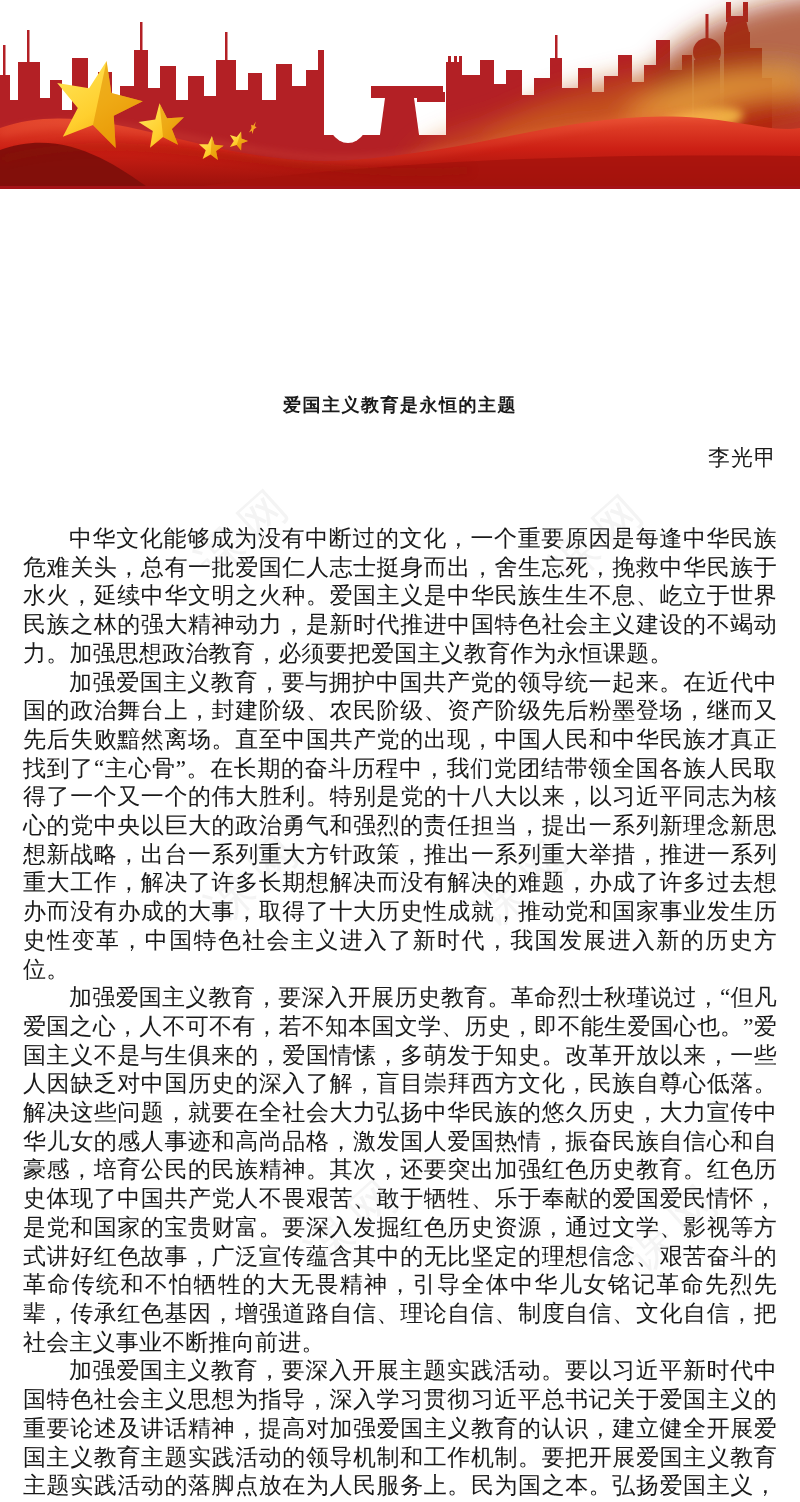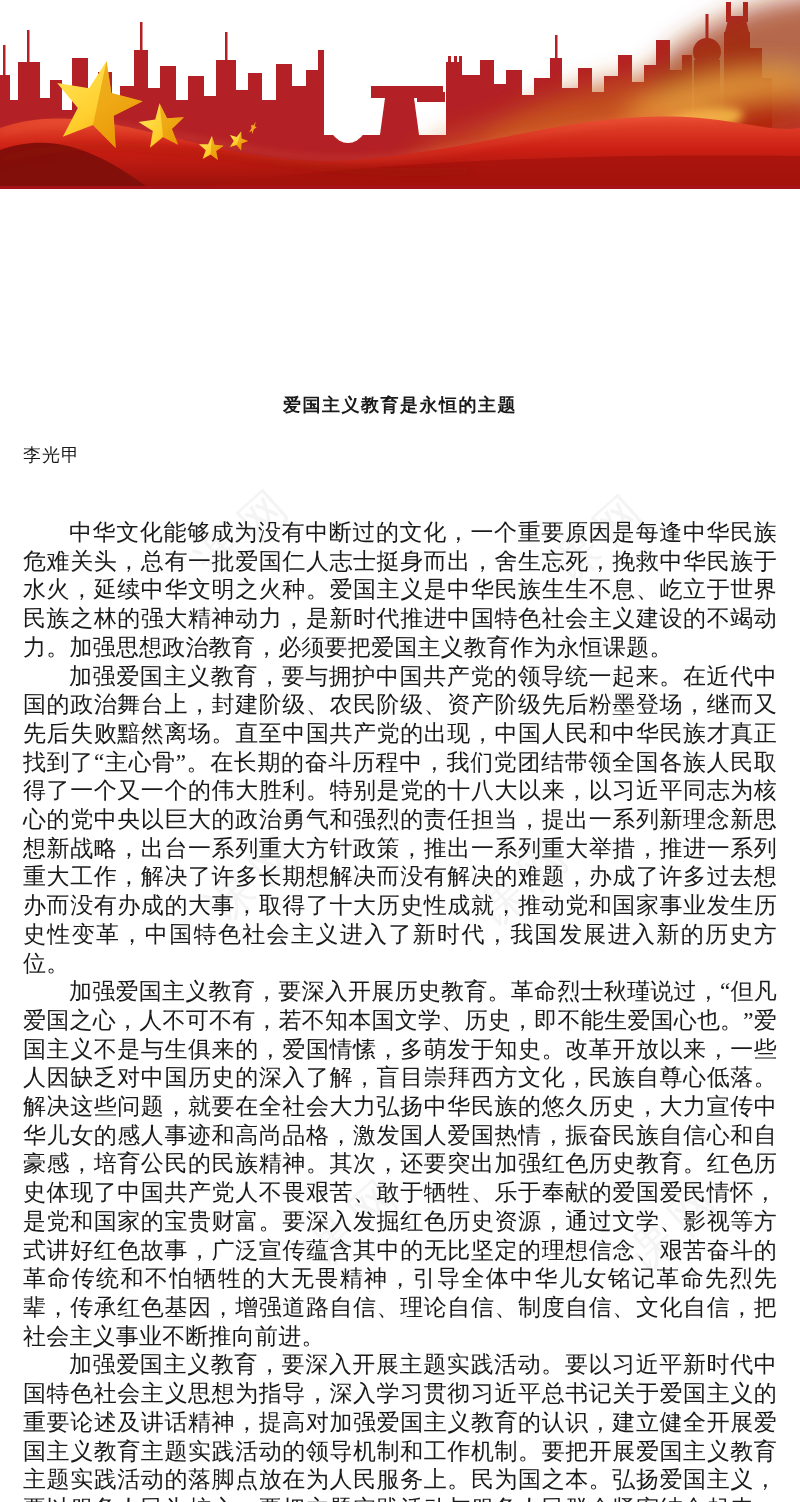--- a/index.html
+++ b/index.html
@@ -38,22 +38,22 @@
   }
   .title{
     margin:204px 0 0 0;
     text-align:center;
     font-size:18px;
     font-weight:bold;
     letter-spacing:1.5px;
   }
   .author{
     margin:26px 0 0 0;
-    text-align:left;
-    font-size:18px;
+    text-align:right;
+    font-size:22px;
     letter-spacing:1px;
   }
   .body-text{margin-top:52px;}
   .body-text p{
     margin:0;
     font-size:23px;
     line-height:28.7px;
     text-align:justify;
     text-indent:2em;
     letter-spacing:0.2px;

